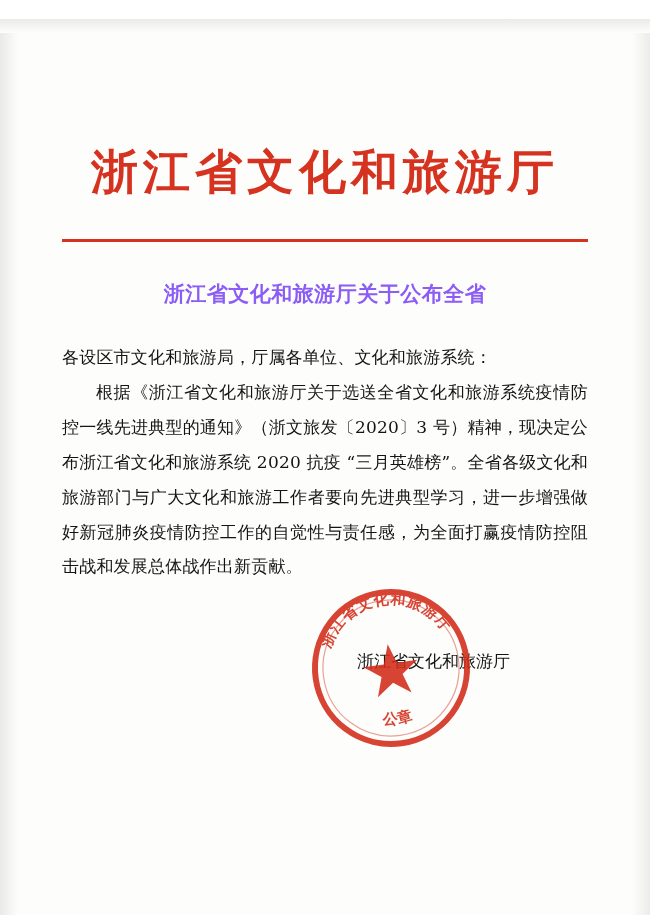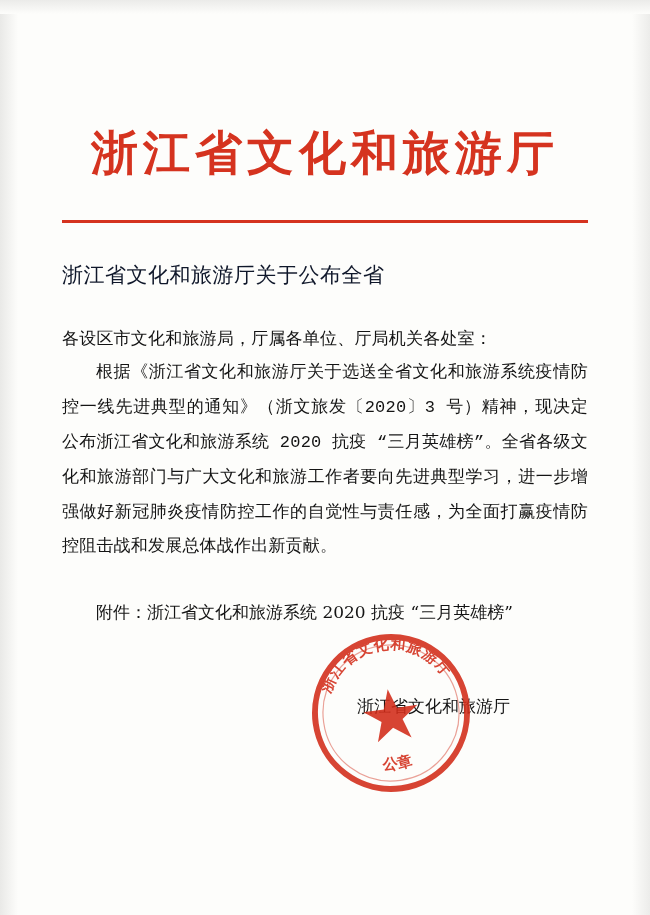--- a/index.html
+++ b/index.html
@@ -44,20 +44,21 @@
     left: 0; top: 0;
     width: 650px; height: 14px;
     background: linear-gradient(to bottom, #ebebe9, #fdfdfb);
     pointer-events: none;
   }
 
   .content {
     position: relative;
     z-index: 2;
     padding: 8px 62px;
+    margin-top: 19px;
   }
 
   .letterhead {
     text-align: center;
     color: #d5331f;
     font-family: "DejaVu Serif", "Liberation Serif", serif;
     font-weight: bold;
     font-size: 47px;
     letter-spacing: 5px;
     margin-top: 118px;
@@ -65,41 +66,41 @@
     white-space: nowrap;
   }
 
   .rule {
     height: 2.5px;
     background: #d5331f;
     margin: 40px 0 0 0;
   }
 
   .doc-title {
-    text-align: left;
-    font-weight: normal;
+    text-align: center;
+    font-weight: bold;
     font-size: 21px;
     line-height: 1.75;
     margin-top: 34px;
     letter-spacing: 0.5px;
-    color: #0f172a;
+    color: #8b5cf6;
   }
   .doc-title .line { white-space: nowrap; }
 
   .body-text {
     margin-top: 28px;
     font-size: 17px;
     line-height: 2.05;
     text-align: justify;
     text-justify: inter-ideograph;
     color: #141414;
     letter-spacing: 0.2px;
   }
   .body-text p { margin: 0; }
-  .body-text p.indent { text-indent: 2em; font-family: Liberation Mono, monospace; }
+  .body-text p.indent { text-indent: 2em; }
 
   .attachment {
     margin-top: 30px;
     font-size: 17px;
     line-height: 2;
     text-indent: 2em;
     color: #141414;
   }
 
   .signature-block {
@@ -148,25 +149,24 @@
 
     <div class="letterhead">浙江省文化和旅游厅</div>
 
     <div class="rule"></div>
 
     <div class="doc-title">
       <div class="line">浙江省文化和旅游厅关于公布全省</div>
     </div>
 
     <div class="body-text">
-      <p>各设区市文化和旅游局，厅属各单位、厅局机关各处室：</p>
+      <p>各设区市文化和旅游局，厅属各单位、文化和旅游系统：</p>
       <p class="indent">根据《浙江省文化和旅游厅关于选送全省文化和旅游系统疫情防控一线先进典型的通知》（浙文旅发〔2020〕3 号）精神，现决定公布浙江省文化和旅游系统 2020 抗疫 “三月英雄榜”。全省各级文化和旅游部门与广大文化和旅游工作者要向先进典型学习，进一步增强做好新冠肺炎疫情防控工作的自觉性与责任感，为全面打赢疫情防控阻击战和发展总体战作出新贡献。</p>
     </div>
 
-    <div class="attachment">附件：浙江省文化和旅游系统 2020 抗疫 “三月英雄榜”</div>
 
     <div class="signature-block">
 
       <div class="seal">
         <svg width="172" height="172" viewBox="0 0 172 172" xmlns="http://www.w3.org/2000/svg">
           <g transform="rotate(-8 86 86)">
             <circle cx="86" cy="86" r="76" fill="none" stroke="#d22b18" stroke-width="6"></circle>
             <circle cx="86" cy="86" r="68" fill="none" stroke="#d22b18" stroke-width="1.2" opacity="0.5"></circle>
             <path id="sealArcTop" d="M 22,86 A 64,64 0 0 1 150,86" fill="none" stroke="none"></path>
             <text class="seal-text" font-size="17">

